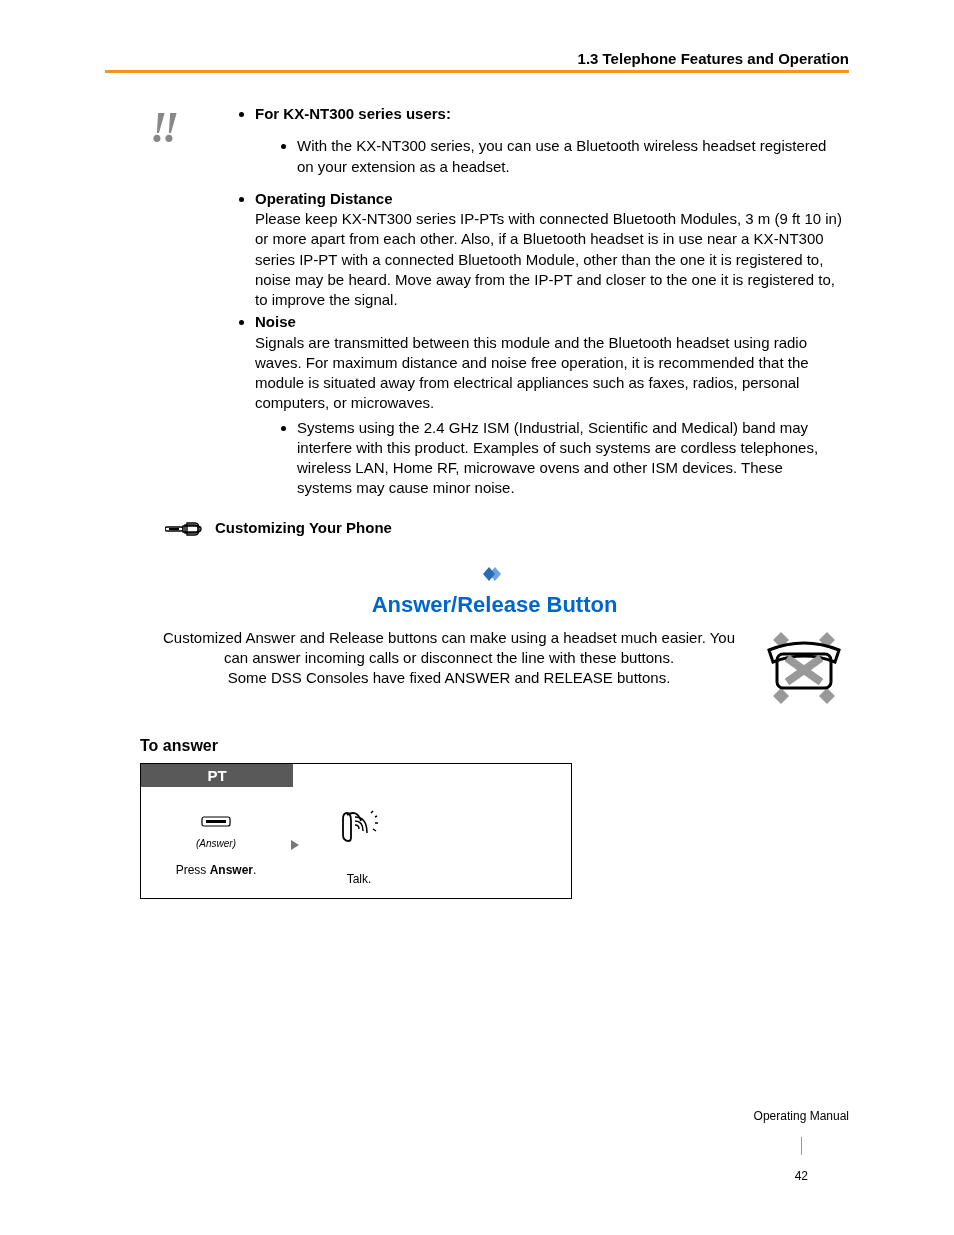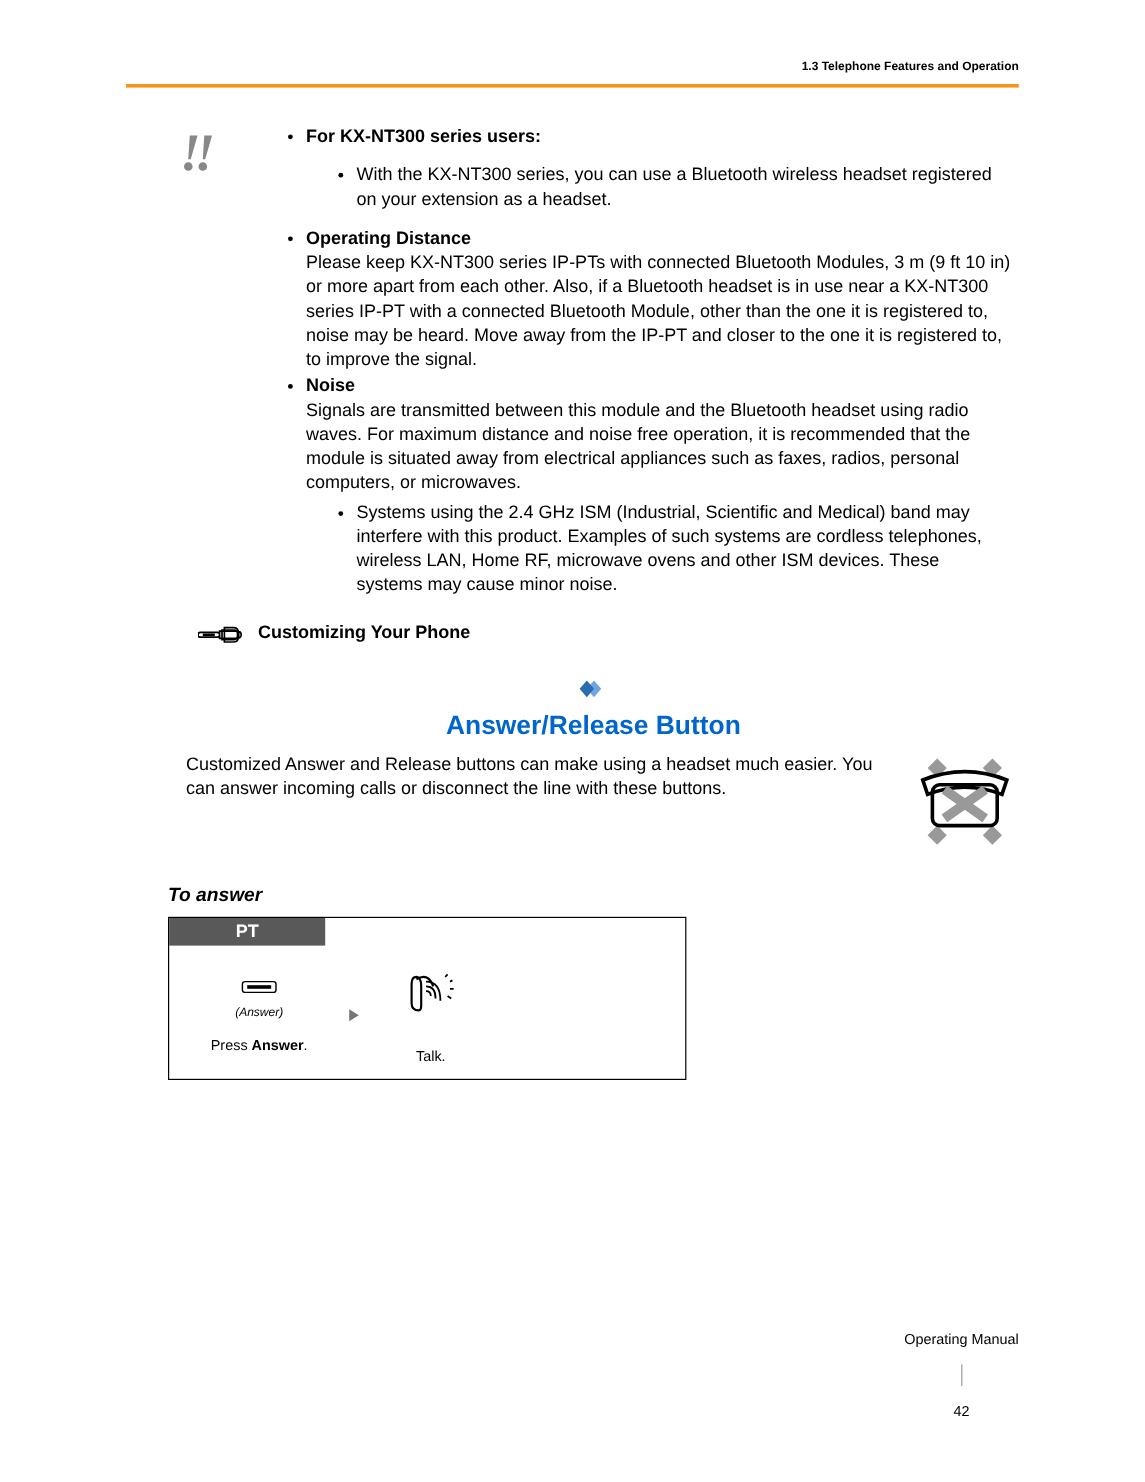--- a/index.html
+++ b/index.html
@@ -12,21 +12,21 @@
     font-size: 15px;
     color: #000;
     position: relative;
     background: #fff;
   }
   .header {
     position: absolute;
     top: 50px;
     right: 105px;
     font-weight: bold;
-    font-size: 10px;
+    font-size: 15px;
   }
   .orange-line {
     position: absolute;
     top: 70px;
     left: 105px;
     right: 105px;
     height: 3px;
     background: #f7941e;
   }
   .content {
@@ -91,47 +91,47 @@
     margin-bottom: 10px;
     display: flex;
     align-items: center;
     gap: 8px;
     flex-direction: column;
   }
   .diamond-icon svg { display: block; }
   .body-text {
     line-height: 1.35;
     margin: 0;
+    text-align: center;
   }
   .answer-block {
     display: flex;
     align-items: flex-start;
     gap: 16px;
   }
   .answer-text { flex: 1; }
   .phone-illustration { width: 90px; }
   .sub-heading {
     font-weight: bold;
     margin-top: 26px;
     margin-bottom: 8px;
     font-size: 16px;
     margin-left: -15px;
-    font-style: italic;
   }
   .procedure-box {
     border: 1px solid #000;
     width: 430px;
     margin-left: -15px;
   }
   .pt-header {
     background: #595959;
     color: #fff;
     font-weight: bold;
     text-align: center;
-    padding: 3px 0;
+    padding: 3px 11px;
     width: 130px;
     font-size: 15px;
   }
   .procedure-body {
     display: flex;
     align-items: center;
     padding: 20px 20px 12px 20px;
     gap: 18px;
   }
   .step {
@@ -215,20 +215,21 @@
         <path d="M7 10 L13 3 L19 10 L13 17 Z" fill="#6ea5de"></path>
         <path d="M1 10 L7 3 L13 10 L7 17 Z" fill="#2b6cb0"></path>
       </svg>
     </span>
     <span>Answer/Release Button</span>
   </div>
 
   <div class="answer-block">
     <div class="answer-text">
       <p class="body-text">Customized Answer and Release buttons can make using a headset much easier. You can answer incoming calls or disconnect the line with these buttons.</p>
+      <p class="body-text">Some DSS Consoles have fixed ANSWER and RELEASE buttons.</p>
     </div>
     <div class="phone-illustration">
       <svg width="90" height="80" viewBox="0 0 90 80">
         <path d="M22 4 L30 12 L22 20 L14 12 Z" fill="#999"></path>
         <path d="M68 4 L76 12 L68 20 L60 12 Z" fill="#999"></path>
         <path d="M22 60 L30 68 L22 76 L14 68 Z" fill="#999"></path>
         <path d="M68 60 L76 68 L68 76 L60 68 Z" fill="#999"></path>
         <rect x="18" y="26" width="54" height="34" rx="6" fill="none" stroke="#000" stroke-width="3"></rect>
         <path d="M10 22 Q45 8 80 22 L76 34 Q45 22 14 34 Z" fill="none" stroke="#000" stroke-width="3"></path>
         <path d="M28 30 L62 54 M62 30 L28 54" stroke="#999" stroke-width="8"></path>

